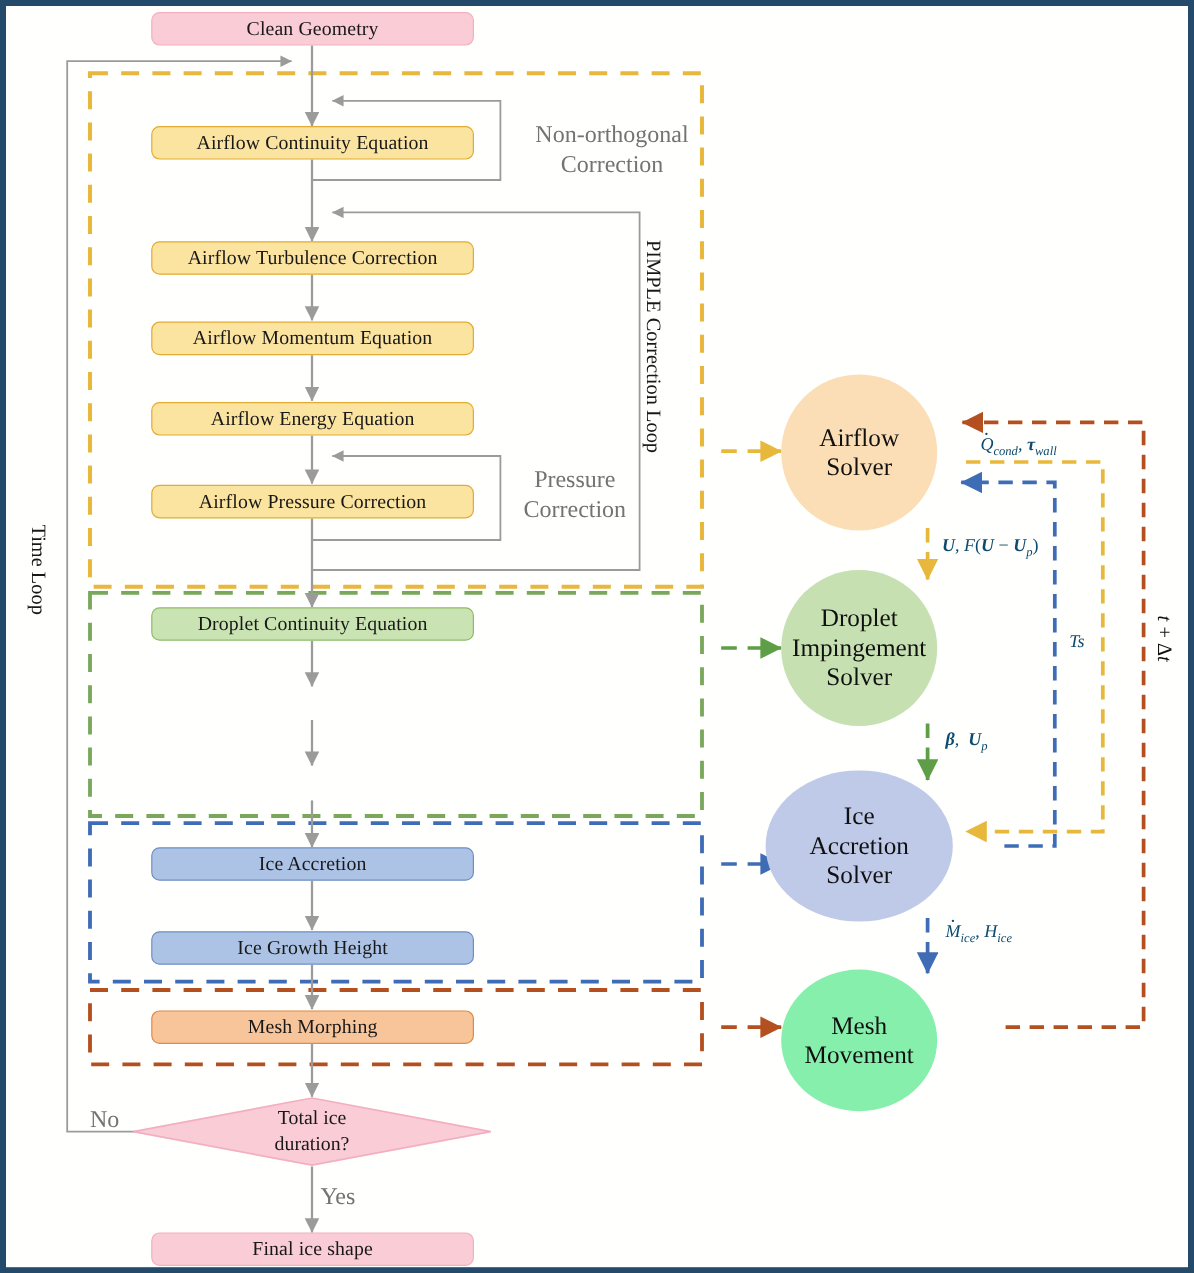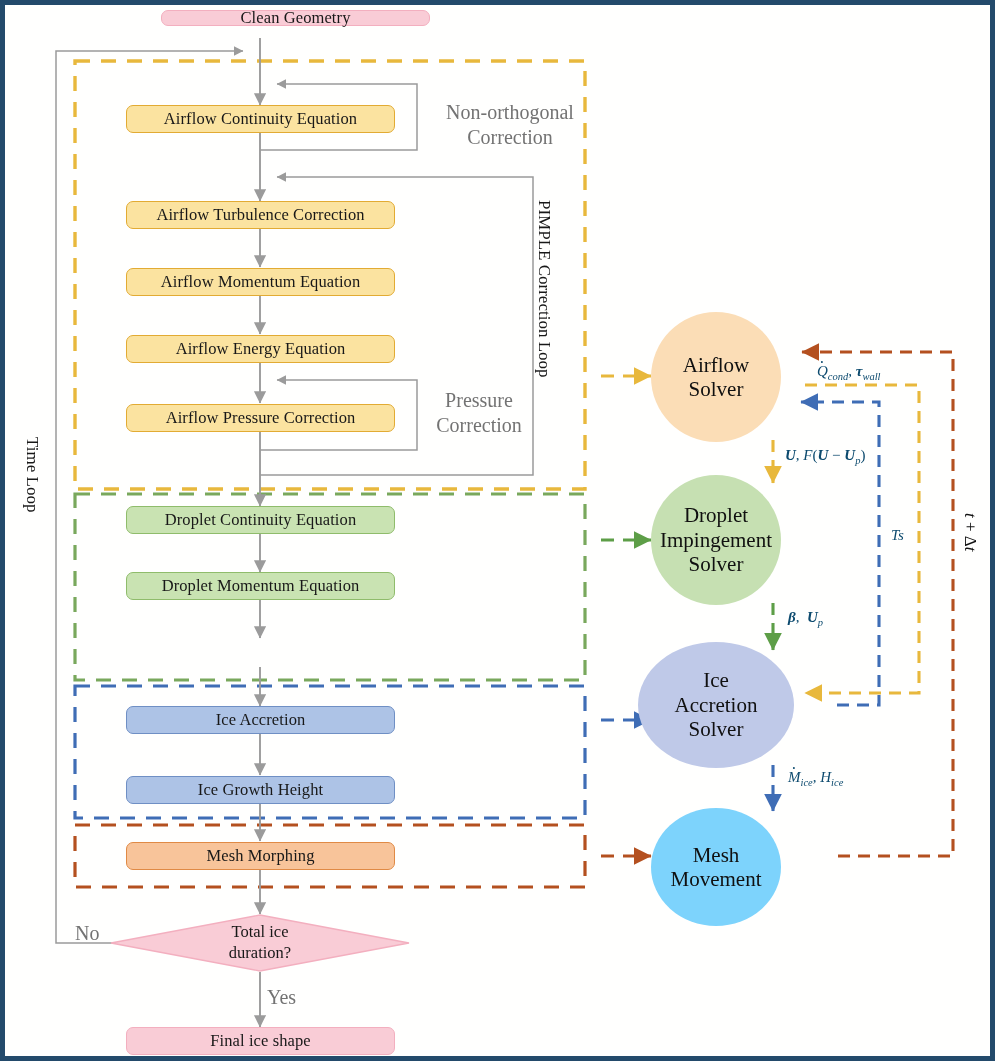--- a/index.html
+++ b/index.html
@@ -54,21 +54,21 @@
     align-items: center;
     justify-content: center;
     text-align: center;
     font-size: 21px;
     line-height: 1.16;
     color: #101010;
   }
   .circ.c-air  { background: #fbddb6; align-items: center; }
   .circ.c-drop { background: #c6e0b2; }
   .circ.c-ice  { background: #bfc9e8; }
-  .circ.c-mesh { background: #7dd3fc; }
+  .circ.c-mesh { background: #86efac; }
 
   
   .diamond-wrap {
     position: absolute;
   }
   .diamond-label {
     position: absolute;
     left: 0; top: 0;
     width: 100%; height: 100%;
     display: flex;
@@ -194,21 +194,21 @@
 
     <path d="M768,760 L768,806" stroke="#3f6db5" stroke-width="3.1" fill="none" stroke-dasharray="12,8" marker-end="url(#ar-blue)"></path>
 
     <path d="M832,700 L874,700 L874,397 L796,397" stroke="#3f6db5" stroke-width="3.1" fill="none" stroke-dasharray="12,8" marker-end="url(#ar-blue)"></path>
 
     <path d="M800,380 L914,380 L914,688 L800,688" stroke="#e8b83c" stroke-width="3.1" fill="none" stroke-dasharray="12,8" marker-end="url(#ar-yellow)"></path>
 
     <path d="M833,851 L948,851 L948,347 L797,347" stroke="#b4501f" stroke-width="3.1" fill="none" stroke-dasharray="12,8" marker-end="url(#ar-brown)"></path>
   </svg>
 
-  <div class="pbox pink" style="left:121px;top:5px;width:269px;height:16px;margin-left:35px;">
+  <div class="pbox pink" style="left:121px;top:5px;width:269px;height:28px;">
     <span>Clean Geometry</span>
   </div>
 
   <div class="pbox yellow" style="left:121px;top:100px;width:269px;height:28px;">
     <span>Airflow Continuity Equation</span>
   </div>
 
   <div class="pbox yellow" style="left:121px;top:196px;width:269px;height:28px;">
     <span>Airflow Turbulence Correction</span>
   </div>
@@ -222,23 +222,20 @@
   </div>
 
   <div class="pbox yellow" style="left:121px;top:399px;width:269px;height:28px;">
     <span>Airflow Pressure Correction</span>
   </div>
 
   <div class="pbox green" style="left:121px;top:501px;width:269px;height:28px;">
     <span>Droplet Continuity Equation</span>
   </div>
 
-  <div class="pbox green" style="left:121px;top:567px;width:269px;height:28px;">
-    <span>Droplet Momentum Equation</span>
-  </div>
 
 
   <div class="pbox blue" style="left:121px;top:701px;width:269px;height:28px;">
     <span>Ice Accretion</span>
   </div>
 
   <div class="pbox blue" style="left:121px;top:771px;width:269px;height:28px;">
     <span>Ice Growth Height</span>
   </div>
 

